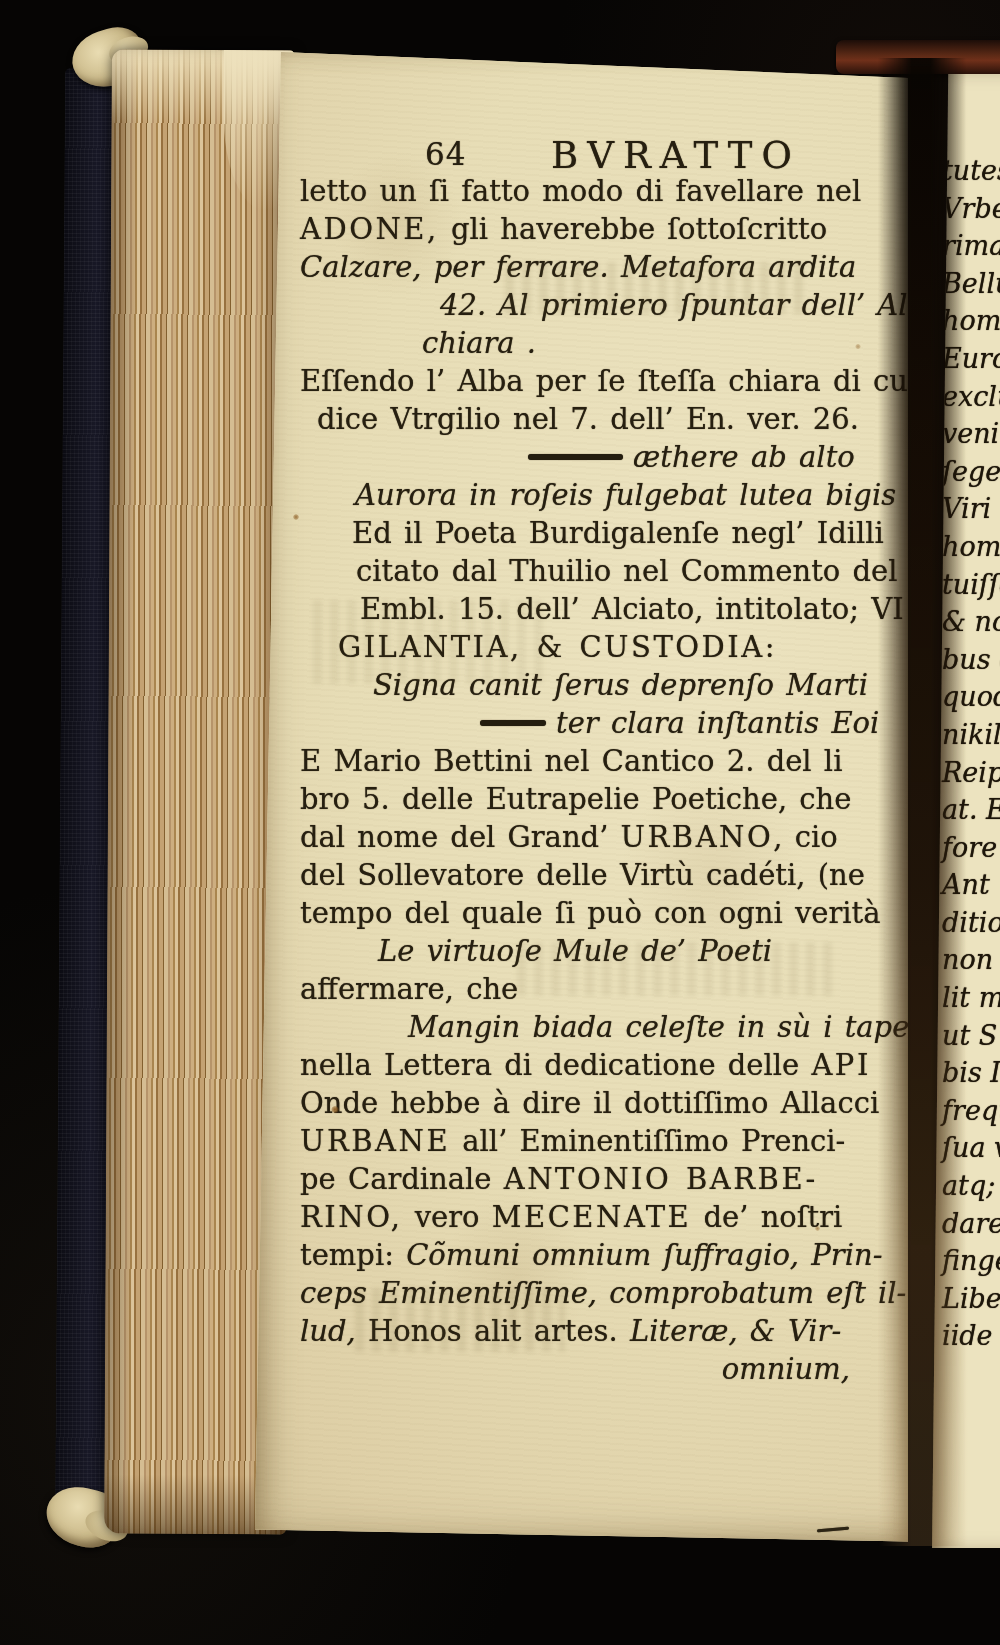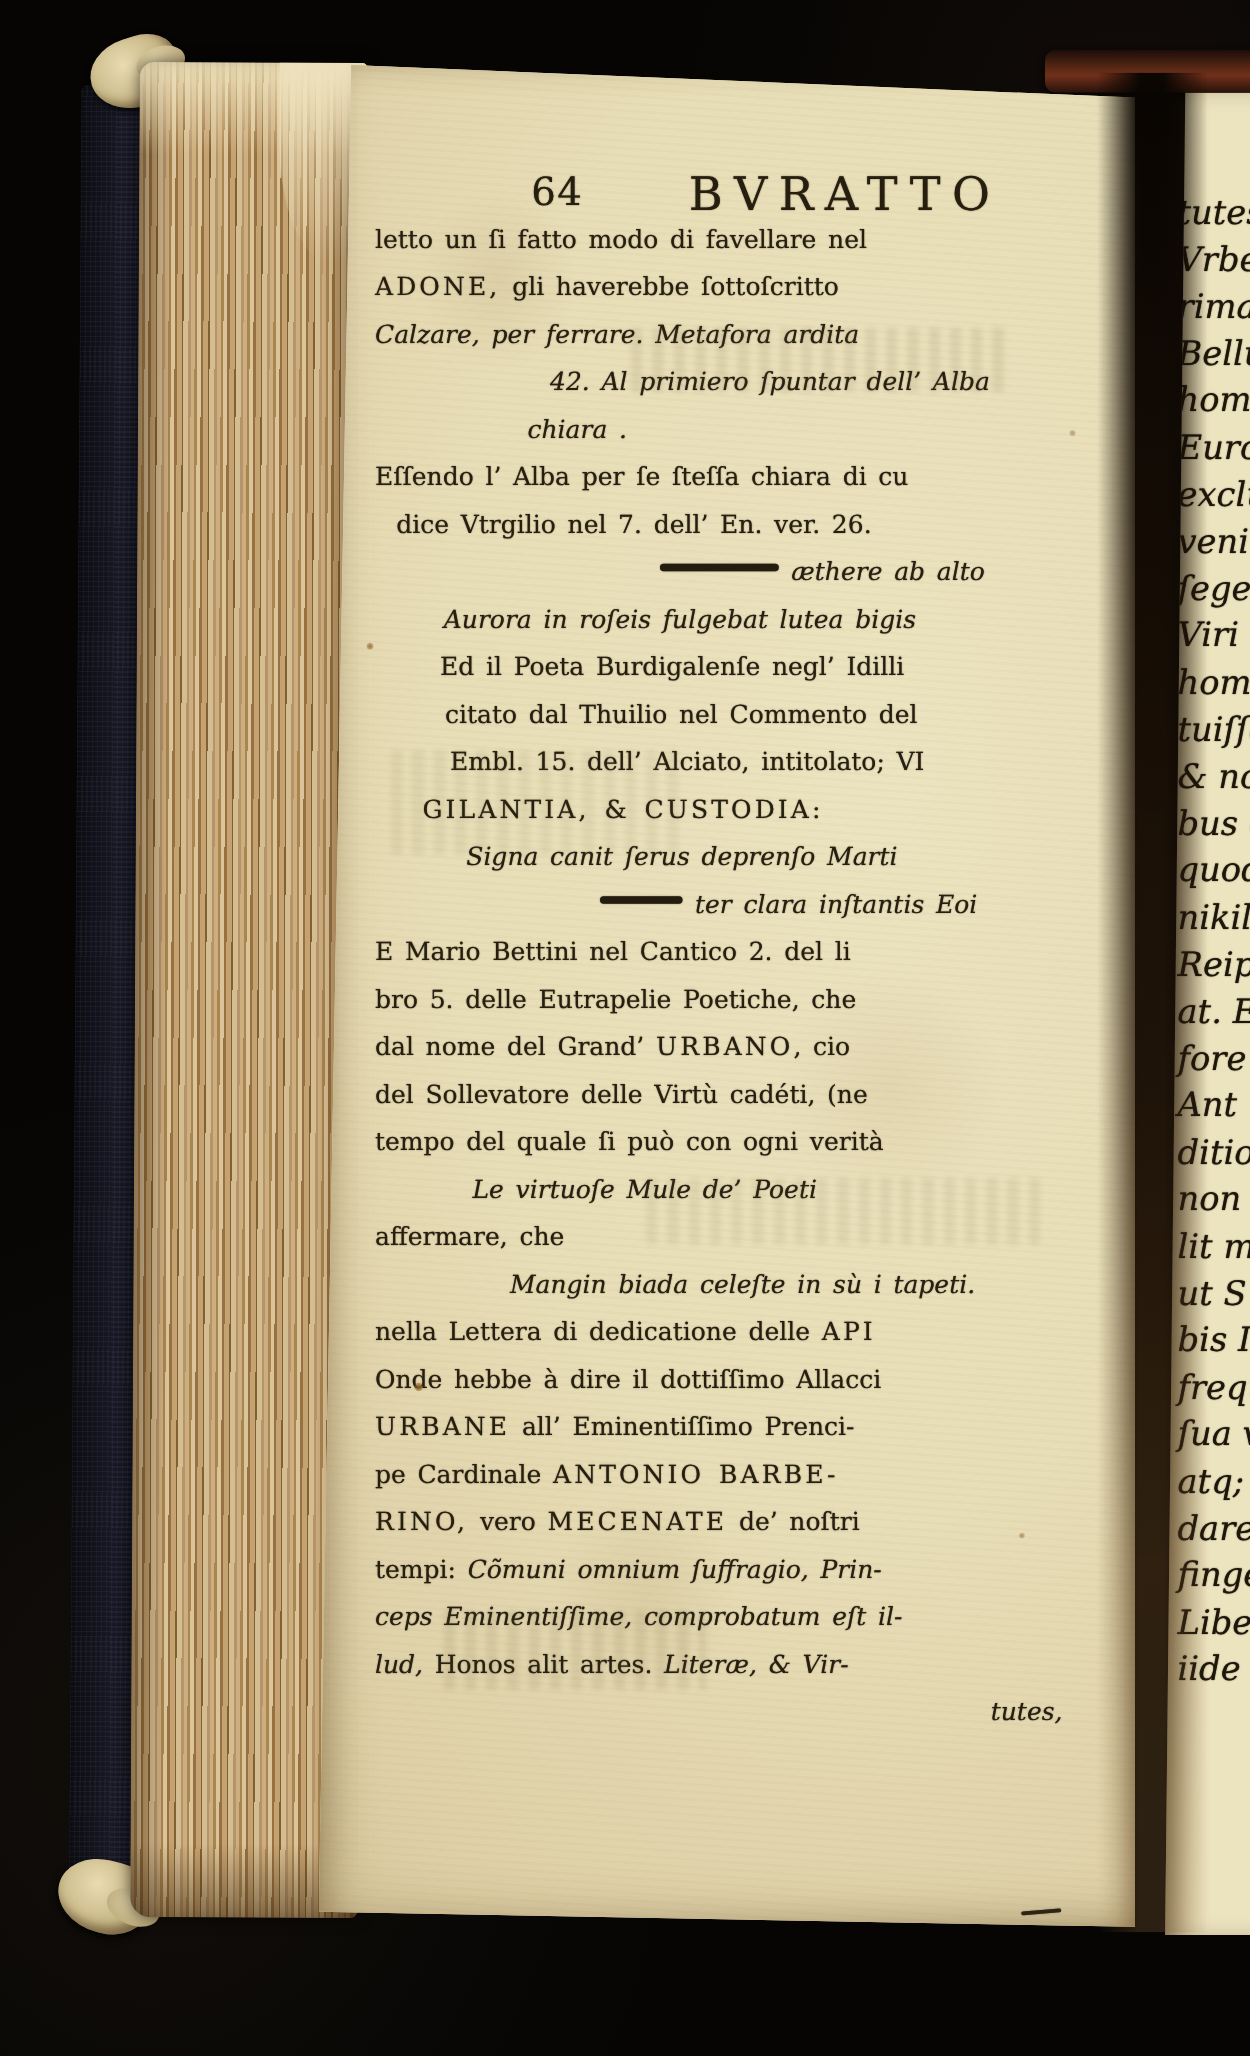--- a/index.html
+++ b/index.html
@@ -79,21 +79,21 @@
       radial-gradient(20% 9% at 70% 55%, rgba(150,120,70,.10), transparent 70%),
       radial-gradient(16% 8% at 40% 82%, rgba(150,120,70,.12), transparent 70%),
       repeating-linear-gradient(4deg, rgba(120,100,60,.03) 0 2px, transparent 2px 6px);
   }
   .pg-header{position:absolute;top:92px;left:0;width:100%;height:44px;}
   .pg-num{position:absolute;left:126px;top:0;font-size:31px;letter-spacing:1px;
     text-shadow:0 0 1px rgba(40,30,15,.85);margin-left:44px;}
   .pg-title{position:absolute;left:296px;top:-2px;font-size:37px;letter-spacing:9px;
     text-shadow:0 0 1px rgba(40,30,15,.9);}
   .text-lines{position:absolute;top:128px;left:45px;right:0;}
-  .line{height:38px;line-height:38px;white-space:nowrap;font-size:20px;word-spacing:3px;
+  .line{height:38px;line-height:38px;white-space:nowrap;font-size:29px;word-spacing:3px;
     text-shadow:0 0 1px rgba(40,30,15,.8);}
   .line .it{font-style:italic;}
   .line .caps{letter-spacing:2.5px;}
   .line .dash{display:inline-block;height:6px;background:#241d0f;border-radius:3px;
     vertical-align:7px;margin-right:10px;box-shadow:0 0 1px rgba(40,30,15,.8);}
   .flourish{position:absolute;left:562px;top:1484px;width:32px;height:3px;background:#2c2414;
     border-radius:2px;transform:rotate(-5deg);box-shadow:0 0 1px rgba(40,30,15,.7);}
   .ghost{position:absolute;pointer-events:none;opacity:.5;filter:blur(2px);
     background:repeating-linear-gradient(90deg, rgba(110,95,55,.22) 0 9px, transparent 9px 17px);}
   .g1{left:250px;top:218px;width:300px;height:52px;}
@@ -167,21 +167,21 @@
         <div class="line"><span class="ro">affermare, che</span></div>
         <div class="line" style="padding-left: 108px;"><span class="it">Mangin biada celeſte in sù i tapeti.</span></div>
         <div class="line"><span class="ro">nella Lettera di dedicatione delle </span><span class="caps">API</span></div>
         <div class="line"><span class="ro">Onde hebbe à dire il dottiſſimo Allacci</span></div>
         <div class="line"><span class="caps">URBANE</span><span class="ro"> all’ Eminentiſſimo Prenci-</span></div>
         <div class="line"><span class="ro">pe Cardinale </span><span class="caps">ANTONIO BARBE-</span></div>
         <div class="line"><span class="caps">RINO,</span><span class="ro"> vero </span><span class="caps">MECENATE</span><span class="ro"> de’ noſtri</span></div>
         <div class="line"><span class="ro">tempi: </span><span class="it">Cõmuni omnium ſuffragio, Prin-</span></div>
         <div class="line"><span class="it">ceps Eminentiſſime, comprobatum eſt il-</span></div>
         <div class="line"><span class="it">lud, </span><span class="ro">Honos alit artes. </span><span class="it">Literæ, &amp; Vir-</span></div>
-        <div class="line" style="text-align: right; padding-right: 58px;"><span class="it">tutes,</span></div>
+        <div class="line" style="text-align: right; padding-right: 58px;"><span class="it">omnium,</span></div>
       </div>
     <div class="flourish"></div>
     <div class="ghost g1"></div>
     <div class="ghost g2"></div>
     <div class="ghost g3"></div>
     <div class="ghost g4"></div>
     <div class="fox f1"></div>
     <div class="fox f2"></div>
     <div class="fox f3"></div>
     <div class="fox f4"></div>

